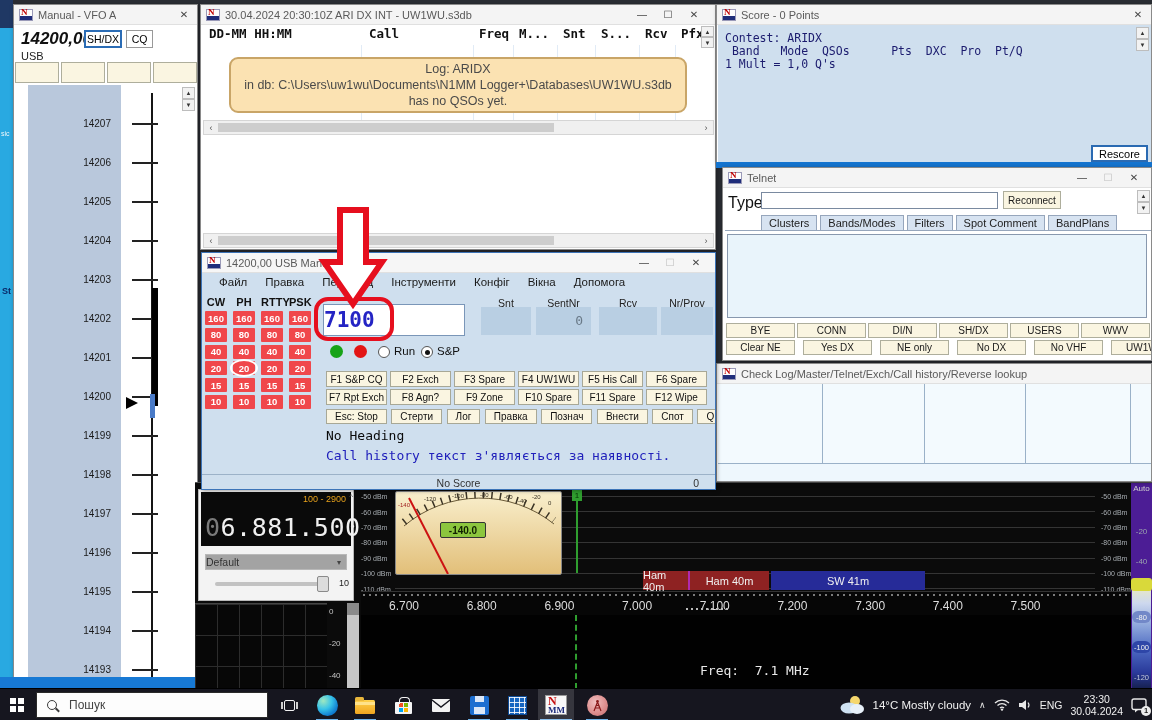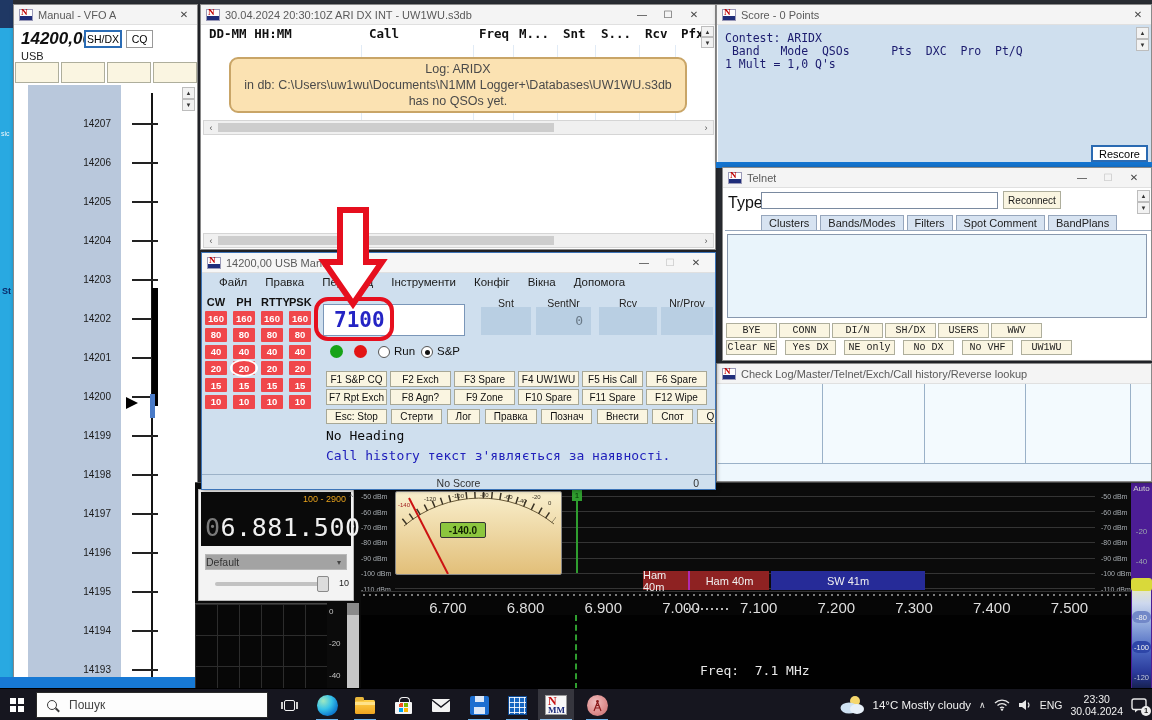--- a/index.html
+++ b/index.html
@@ -34,36 +34,36 @@
 
 
 .log-col { position:absolute; top:0; font-weight:bold; font-size:12.5px; color:#111; }
 .log-grid-v { position:absolute; width:1px; background:#e1ebf6; top:40px; height:75px; }
 
 
 .score-line { height:13px; font-size:11.5px; color:#1b1b6e; white-space:pre; font-family:"DejaVu Sans Mono",monospace; }
 
 
 .tab { background:#d7e3f1; border:1px solid #96a6bc; border-bottom:none; padding:1px 7px; font-size:11px; color:#222; white-space:nowrap; }
-.tel-btn { width:51px; height:15px;font-family:Liberation Mono, monospace; }
+.tel-btn { width:69px; height:15px; }
 
 
 .menu-item { font-size:11.5px; color:#1a1a1a; padding:2px 9px; }
 .mode-head { width:22px; text-align:center; font-weight:bold; font-size:11px; color:#111; }
 .band-cell { width:22px; height:14px; background:#f0474b; color:#fff; font-size:9.5px; font-weight:bold; display:flex; align-items:center; justify-content:center; border-radius:1px; }
 .exch-head { position:absolute; top:44px; text-align:center; font-size:10.5px; color:#222; }
 .exch-field { position:absolute; top:54px; height:28px; background:#b9cfe3; }
 .fkey { width:61px; height:16px; background:#faf5e1; border:1px solid #a8a896; font-size:10px; color:#111; display:flex; align-items:center; justify-content:center; white-space:nowrap; }
 .action-btn { height:15px; background:#faf5e1; border:1px solid #a8a896; font-size:10px; color:#111; display:flex; align-items:center; justify-content:center; padding:0 8px; white-space:nowrap; }
 .radio { position:absolute; width:12px; height:12px; border:1px solid #555; border-radius:50%; background:#fff; }
 .radio .dot { position:absolute; left:3px; top:3px; width:5px; height:5px; border-radius:50%; background:#111; }
 
 
 .dbm { height:15.4px; font-size:7px; color:#a8adb2; display:flex; align-items:center; }
-.ftick { width:77.7px; text-align:right; font-size:15px; color:#dedede; flex:none; }
+.ftick { width:77.7px; text-align:left; font-size:12px; color:#dedede; flex:none; }
 .meter-lab { position:absolute; font-size:6px; color:#3a3325; }
 .band-bar { position:absolute; top:88px; height:19px; color:#f0f0f0; font-size:11px; display:flex; align-items:center; justify-content:center; }
 .leg-lab { position:absolute; width:21px; text-align:center; font-size:8px; color:#9aa2ae; }
 .leg-chip { position:absolute; left:1px; width:19px; height:12px; border-radius:6px; font-size:7.5px; color:#f2f2f2; display:flex; align-items:center; justify-content:center; }
 
 
 #taskbar { position:absolute; left:0; top:688px; width:1152px; height:32px; background:#16161f; border-top:1px solid #000; z-index:60; }
 .tb-slot { position:absolute; top:0; width:30px; height:32px; display:grid; place-items:center; }
 .tb-underline { position:absolute; bottom:0; left:4px; width:22px; height:2px; background:#6fb3e8; }
 .winlogo { display:grid; grid-template-columns:6.5px 6.5px; grid-template-rows:6.5px 6.5px; gap:1.5px; }
@@ -531,21 +531,21 @@
     <div class="band-cell">160</div>
         <div class="band-cell">80</div>
         <div class="band-cell">40</div>
         <div class="band-cell">20</div>
         <div class="band-cell">15</div>
         <div class="band-cell">10</div>
       </div>
     <div class="abs" style="left:28px;top:106px;width:28px;height:18px;border:2px solid #fff;border-radius:50%;"></div>
 
     <div class="abs" style="left:121px;top:51px;width:142px;height:32px;background:#fff;border:1px solid #7a96b8;">
-      <span class="mono" style="display:block;padding-left:10px;line-height:30px;font-size:21px;font-weight:bold;color:#2424c4;">7100</span>
+      <span class="mono" style="display:block;padding-left:0;line-height:30px;font-size:21px;font-weight:bold;color:#2424c4;">7100</span>
     </div>
     <span class="exch-head" style="left:279px;width:50px;">Snt</span>
     <span class="exch-head" style="left:334px;width:55px;">SentNr</span>
     <span class="exch-head" style="left:397px;width:58px;">Rcv</span>
     <span class="exch-head" style="left:459px;width:52px;">Nr/Prov</span>
     <div class="exch-field" style="left:279px;width:50px;"></div>
     <div class="exch-field mono" style="left:334px;width:55px;text-align:right;padding-right:8px;line-height:28px;font-size:13px;color:#6a7a88;">0</div>
     <div class="exch-field" style="left:397px;width:58px;"></div>
     <div class="exch-field" style="left:459px;width:52px;"></div>
 

